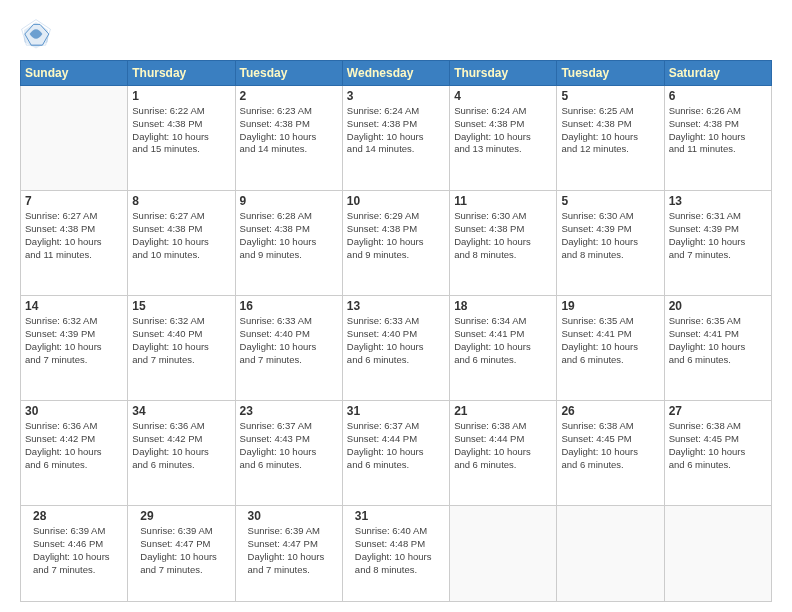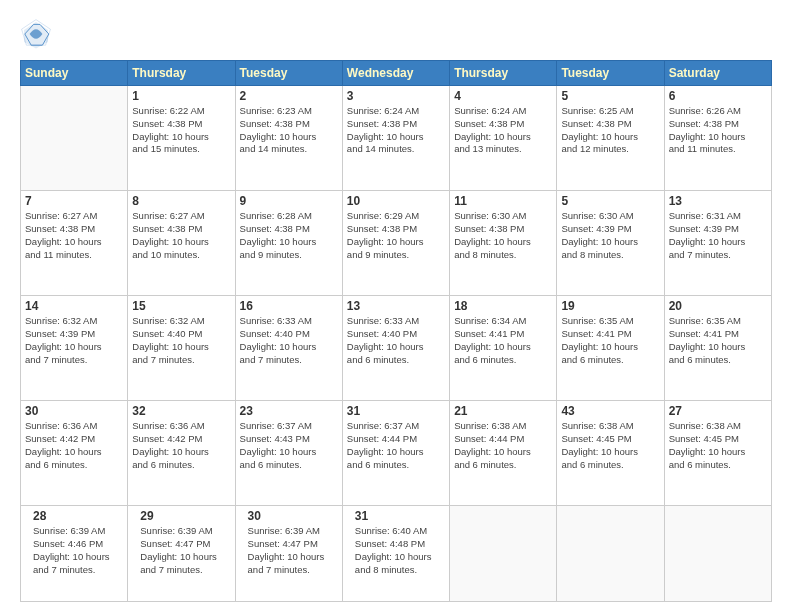--- a/index.html
+++ b/index.html
@@ -213,37 +213,37 @@
             <span class="day-num">20</span>
             <div class="day-info">Sunrise: 6:35 AM<br>Sunset: 4:41 PM<br>Daylight: 10 hours<br>and 6 minutes.</div>
           </td>
         </tr>
         <tr>
           <td>
             <span class="day-num">30</span>
             <div class="day-info">Sunrise: 6:36 AM<br>Sunset: 4:42 PM<br>Daylight: 10 hours<br>and 6 minutes.</div>
           </td>
           <td>
-            <span class="day-num">32</span>
+            <span class="day-num">34</span>
             <div class="day-info">Sunrise: 6:36 AM<br>Sunset: 4:42 PM<br>Daylight: 10 hours<br>and 6 minutes.</div>
           </td>
           <td>
             <span class="day-num">23</span>
             <div class="day-info">Sunrise: 6:37 AM<br>Sunset: 4:43 PM<br>Daylight: 10 hours<br>and 6 minutes.</div>
           </td>
           <td>
             <span class="day-num">31</span>
             <div class="day-info">Sunrise: 6:37 AM<br>Sunset: 4:44 PM<br>Daylight: 10 hours<br>and 6 minutes.</div>
           </td>
           <td>
             <span class="day-num">21</span>
             <div class="day-info">Sunrise: 6:38 AM<br>Sunset: 4:44 PM<br>Daylight: 10 hours<br>and 6 minutes.</div>
           </td>
           <td>
-            <span class="day-num">43</span>
+            <span class="day-num">26</span>
             <div class="day-info">Sunrise: 6:38 AM<br>Sunset: 4:45 PM<br>Daylight: 10 hours<br>and 6 minutes.</div>
           </td>
           <td>
             <span class="day-num">27</span>
             <div class="day-info">Sunrise: 6:38 AM<br>Sunset: 4:45 PM<br>Daylight: 10 hours<br>and 6 minutes.</div>
           </td>
         </tr>
         <tr>
           <td>
             <span class="day-num">28</span>

